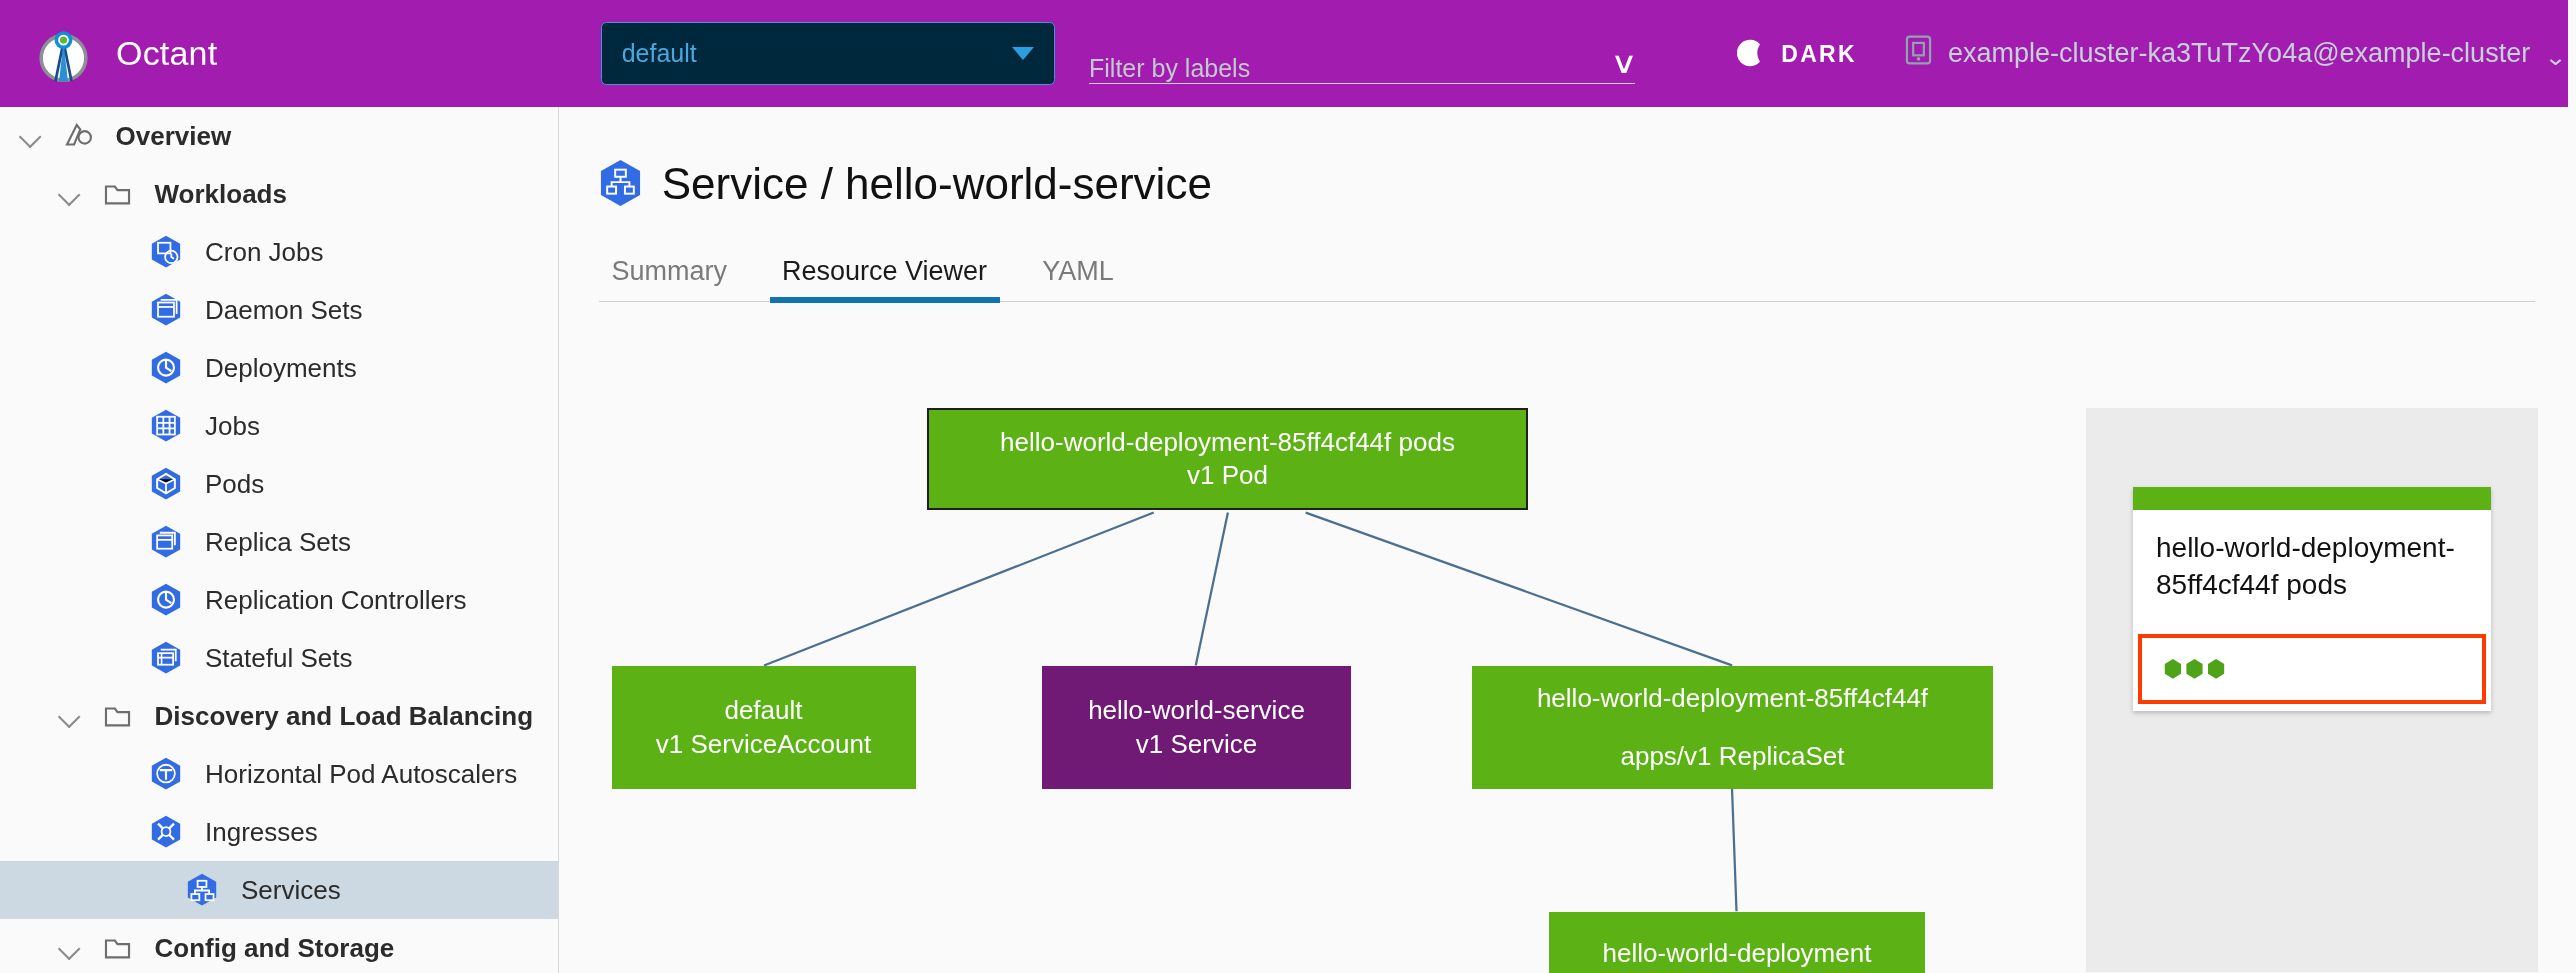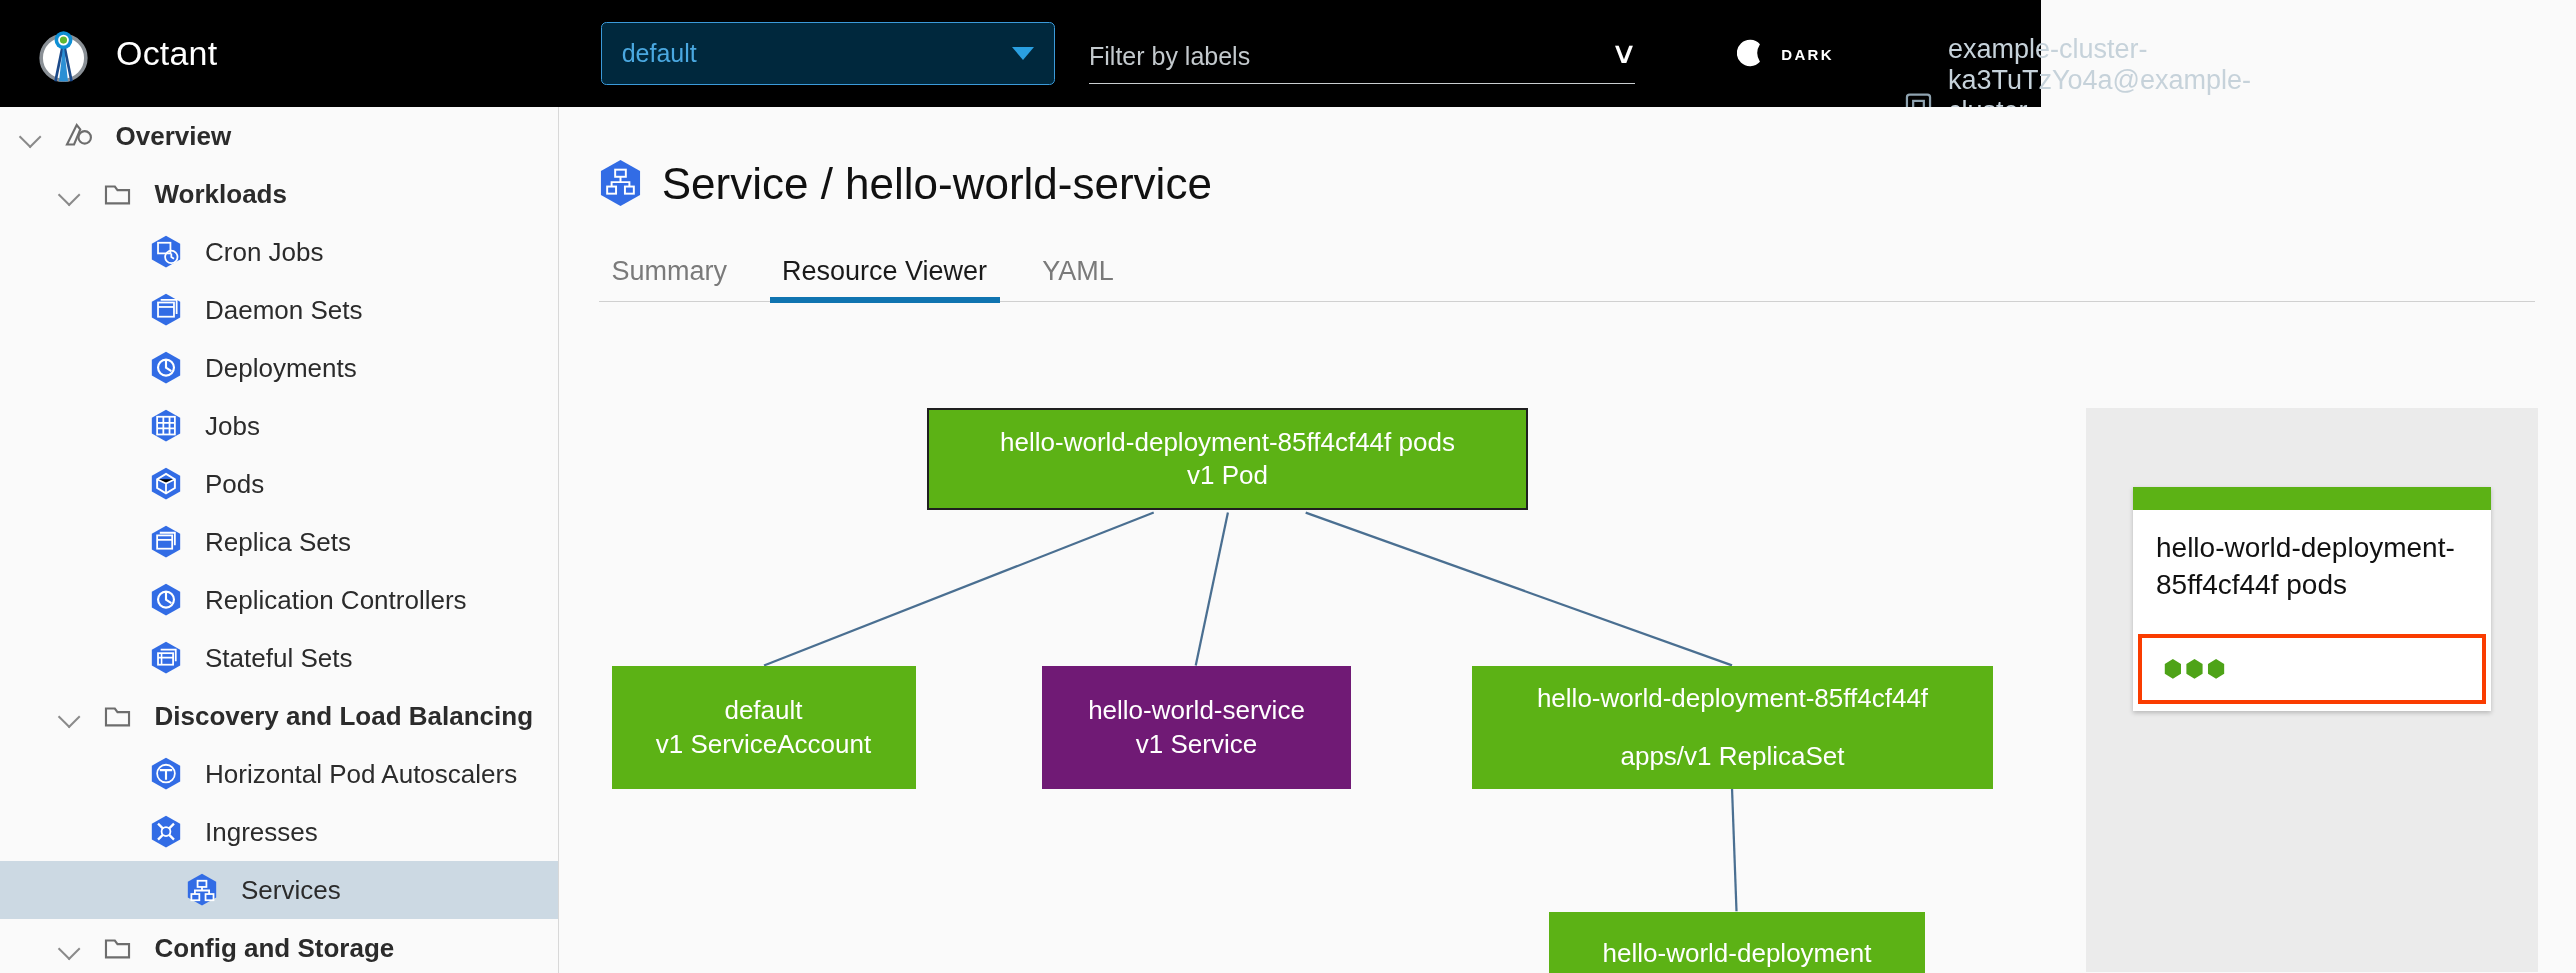--- a/index.html
+++ b/index.html
@@ -4,22 +4,22 @@
 <style>
   * { box-sizing: border-box; margin: 0; padding: 0; }
   html, body {
     width: 2576px; height: 973px;
     font-family: "Liberation Sans", sans-serif;
     background: #fafafa; overflow: hidden;
   }
 
   
   #header {
-    position: absolute; left: 0; top: 0; width: 2041px; height: 107px;
-    background: #000000; display: flex; align-items: center;
+    position: absolute; left: 0; top: 0; width: 2568px; height: 107px;
+    background: #a21caf; display: flex; align-items: center;
   }
   #brand { display: flex; align-items: center; margin-left: 34px; }
   .logo-wrap { width: 59px; height: 59px; position: relative; }
   #brand-name {
     color: #ffffff; font-size: 34px; margin-left: 23px;
     font-weight: 400; letter-spacing: 0.2px;
   }
 
   #ns-select {
     position: absolute; left: 601px; top: 22.4px;
@@ -31,34 +31,34 @@
   #ns-value { color: #4aa8e0; font-size: 25px; flex: 1; }
   .caret-down {
     width: 0; height: 0; border-left: 11.6px solid transparent;
     border-right: 11.6px solid transparent; border-top: 13.4px solid #2a9fe0;
   }
 
   #label-filter {
     position: absolute; left: 1089px; top: 29px;
     width: 546px; height: 55px;
     border-bottom: 1.8px solid #c9cdd0;
-    display: flex; align-items: center; cursor: text;
+    display: flex; align-items: flex-end; cursor: text;
   }
   #label-filter-text { color: #c3c9cd; font-size: 25px; flex: 1; }
   .chev-v {
     font-size: 30px; color: #ffffff; line-height: 1;
     transform: scaleX(1.25); font-weight: 300; padding-bottom: 5.4px;
   }
 
   #dark-toggle {
     position: absolute; left: 1737px; top: 36px;
     display: flex; align-items: center; gap: 14.3px; cursor: pointer;
   }
   #dark-label {
-    color: #ffffff; font-size: 15px; font-weight: 700; letter-spacing: 2.3px;
+    color: #ffffff; font-size: 23px; font-weight: 700; letter-spacing: 2.3px;
   }
 
   #cluster-select {
     position: absolute; left: 1905px; top: 34px;
     display: flex; align-items: flex-end; gap: 16px; cursor: pointer;
   }
   #cluster-name { color: #c6d2da; font-size: 27px; }
   #cluster-chev { color: #c6d2da; font-size: 23px; line-height: 1; transform: scaleX(1.2); }
 
   

